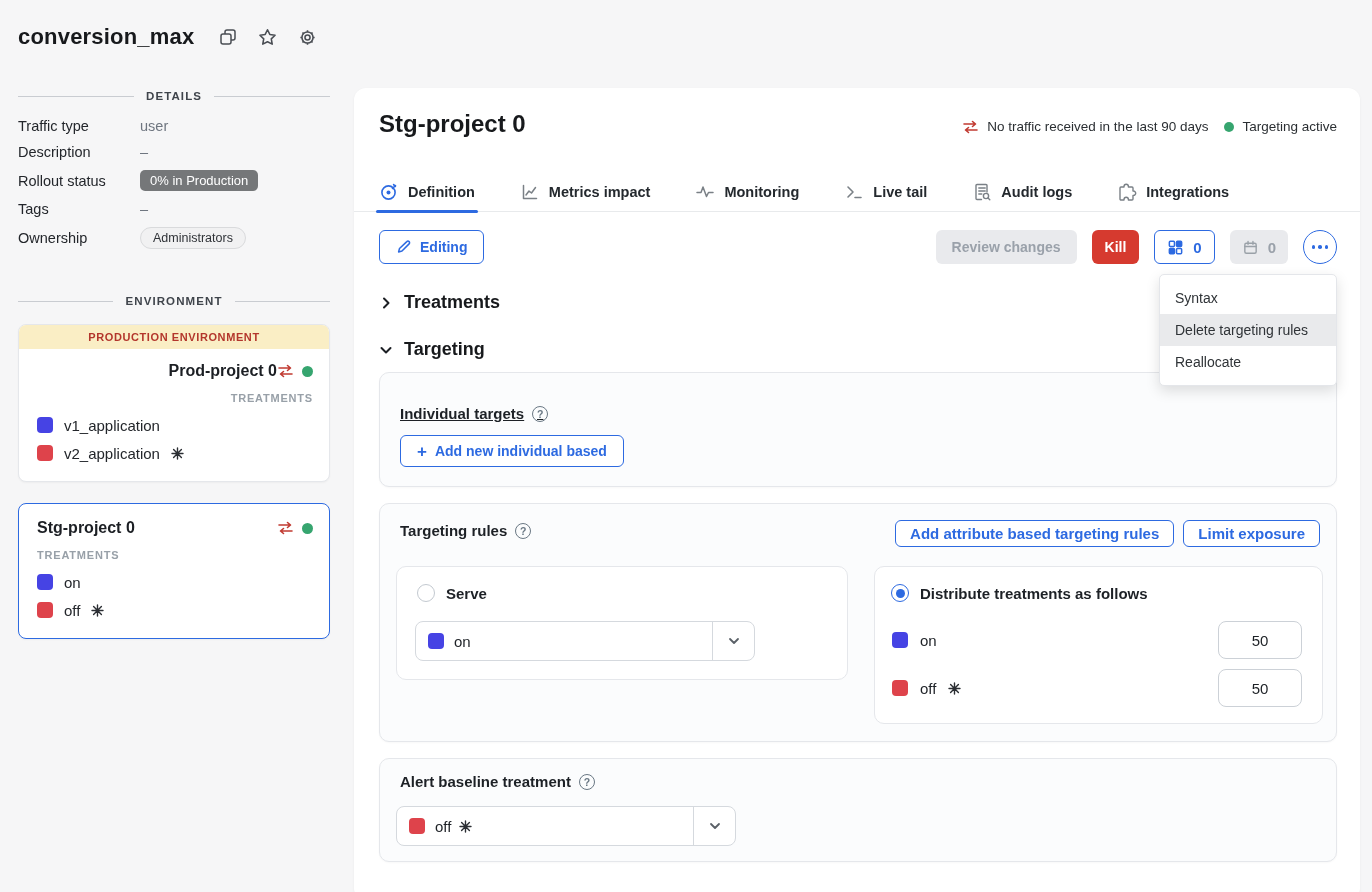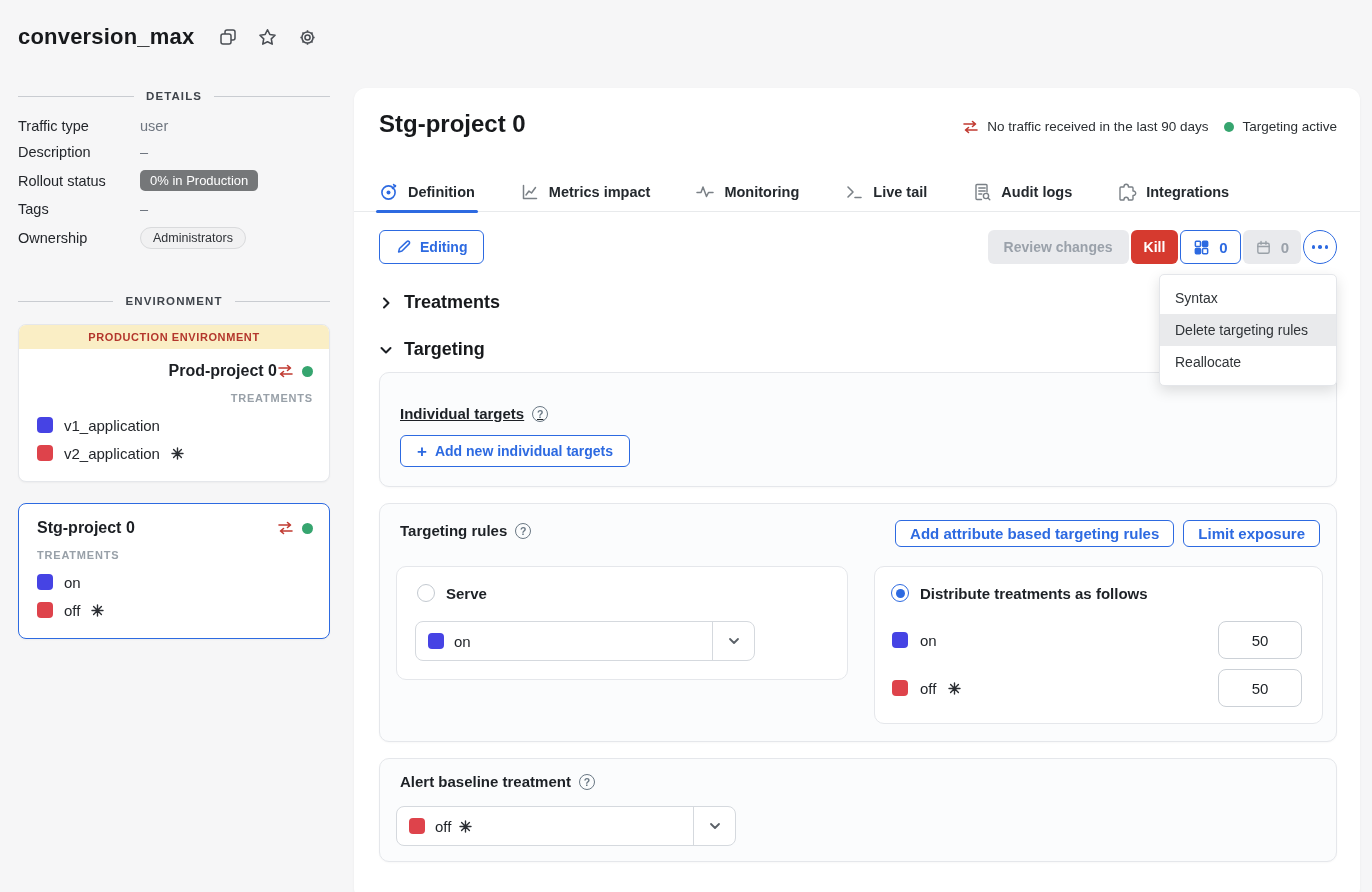--- a/index.html
+++ b/index.html
@@ -47,21 +47,21 @@
   .m-status{position:absolute;right:23px;top:31px;display:flex;align-items:center;gap:16px;}
   .status-item{display:flex;align-items:center;gap:8px;font-size:13.5px;color:#2b2f33;}
 
   .tabs{position:absolute;left:0;right:0;top:84px;height:40px;border-bottom:1px solid #e8eaec;display:flex;align-items:center;padding-left:25px;gap:45px;}
   .tab{display:flex;align-items:center;gap:9px;font-size:14.5px;font-weight:600;color:#24292e;height:40px;cursor:pointer;position:relative;}
   .tab.active::after{content:"";position:absolute;left:-3px;right:-3px;bottom:-1px;height:3px;border-radius:2px;background:var(--accent);}
 
   .toolbar{position:absolute;left:25px;right:23px;top:142px;height:34px;display:flex;align-items:center;}
   .btn{display:inline-flex;align-items:center;justify-content:center;gap:8px;height:34px;border-radius:6px;font-size:14px;font-weight:600;cursor:pointer;background:#fff;border:1px solid var(--accent);color:var(--accent);}
   .btn.editing{padding:0 16px;}
-  .right-group{margin-left:auto;display:flex;align-items:center;gap:2px;}
+  .right-group{margin-left:auto;display:flex;align-items:center;gap:15px;}
   .btn.disabled{background:#e9eaed;border:none;color:#9aa1aa;cursor:default;}
   .btn.review{padding:0 16px;}
   .btn.kill{background:var(--kill);border:none;color:#fff;font-weight:700;padding:0 13px;}
   .btn.counter{padding:0 12px;gap:9px;}
   .btn.counter.disabled{padding:0 12px;}
   .btn.ellipsis{width:34px;height:34px;border-radius:50%;padding:0;gap:3px;}
   .e-dot{width:3.5px;height:3.5px;border-radius:50%;background:var(--accent);}
 
   .menu{position:absolute;right:23px;top:186px;width:178px;background:#fff;border:1px solid #e4e6ea;border-radius:5px;box-shadow:0 5px 14px rgba(0,0,0,.13);padding:7px 0;z-index:20;}
   .menu-item{height:32px;display:flex;align-items:center;padding:0 15px;font-size:14px;color:#2f3337;cursor:pointer;}
@@ -353,21 +353,21 @@
       <span>Targeting</span>
     </div>
 
     <div class="panel" style="top:284px;height:115px;">
       <div class="panel-title" style="position:absolute;left:20px;top:32px;text-decoration:underline;">
         <span>Individual targets</span>
         <span class="help">?</span>
       </div>
       <button class="btn" style="position:absolute;left:20px;top:62px;height:32px;padding:0 16px;">
         <span style="font-size:17px;font-weight:600;line-height:1;">+</span>
-        <span>Add new individual targets</span>
+        <span>Add new individual based</span>
       </button>
     </div>
 
     <div class="panel" style="top:415px;height:239px;">
       <div class="panel-title" style="position:absolute;left:20px;top:18px;">
         <span>Targeting rules</span>
         <span class="help">?</span>
       </div>
       <div style="position:absolute;right:16px;top:16px;display:flex;gap:9px;">
         <button class="btn small">Add attribute based targeting rules</button>

